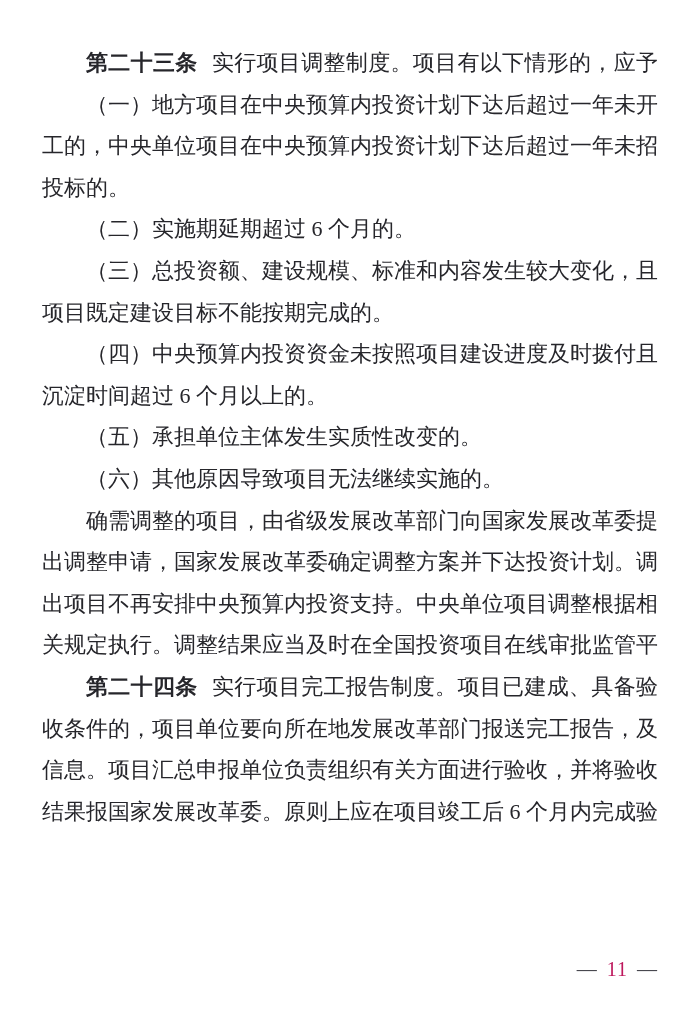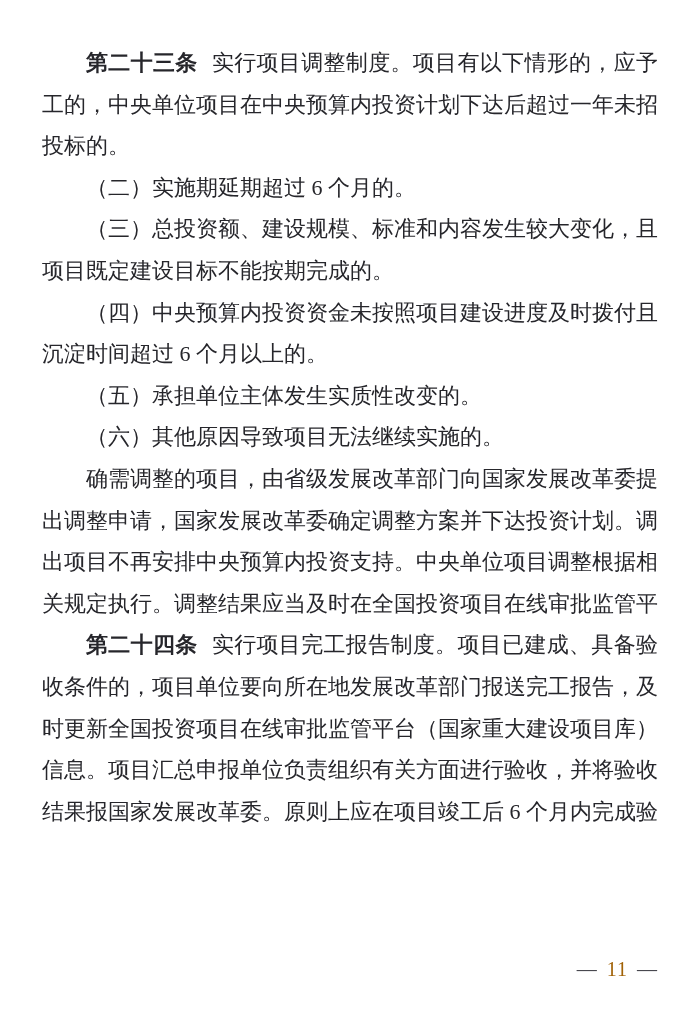--- a/index.html
+++ b/index.html
@@ -39,44 +39,44 @@
   .page-number {
     position: absolute;
     right: 40px;
     top: 956px;
     font-size: 20px;
     line-height: 26px;
     color: #3c3c44;
     letter-spacing: 1px;
   }
   .page-number .num {
-    color: #a16207;
+    color: #be185d;
     margin: 8px 9px;
   }
 </style>
 </head>
 <body>
 
 <div class="page">
   <div class="body-text">
     <div class="ln ind fill"><span class="hd">第二十三条</span><span>实行项目调整制度。项目有以下情形的，应予</span></div>
+    <div class="ln ind fill"><span>（一）地方项目在中央预算内投资计划下达后超过一年未开</span></div>
     <div class="ln fill"><span>工的，中央单位项目在中央预算内投资计划下达后超过一年未招</span></div>
     <div class="ln"><span>投标的。</span></div>
     <div class="ln ind"><span>（二）实施期延期超过 6 个月的。</span></div>
     <div class="ln ind fill"><span>（三）总投资额、建设规模、标准和内容发生较大变化，且</span></div>
     <div class="ln"><span>项目既定建设目标不能按期完成的。</span></div>
     <div class="ln ind fill"><span>（四）中央预算内投资资金未按照项目建设进度及时拨付且</span></div>
     <div class="ln"><span>沉淀时间超过 6 个月以上的。</span></div>
     <div class="ln ind"><span>（五）承担单位主体发生实质性改变的。</span></div>
     <div class="ln ind"><span>（六）其他原因导致项目无法继续实施的。</span></div>
     <div class="ln ind fill"><span>确需调整的项目，由省级发展改革部门向国家发展改革委提</span></div>
     <div class="ln fill"><span>出调整申请，国家发展改革委确定调整方案并下达投资计划。调</span></div>
     <div class="ln fill"><span>出项目不再安排中央预算内投资支持。中央单位项目调整根据相</span></div>
     <div class="ln fill"><span>关规定执行。调整结果应当及时在全国投资项目在线审批监管平</span></div>
     <div class="ln ind fill"><span class="hd">第二十四条</span><span>实行项目完工报告制度。项目已建成、具备验</span></div>
     <div class="ln fill"><span>收条件的，项目单位要向所在地发展改革部门报送完工报告，及</span></div>
-    <div class="ln fill"><span>时更新全国投资项目在线审批监管平台（国家重大建设项目库）</span></div>
     <div class="ln fill"><span>信息。项目汇总申报单位负责组织有关方面进行验收，并将验收</span></div>
     <div class="ln fill"><span>结果报国家发展改革委。原则上应在项目竣工后 6 个月内完成验</span></div>
   </div>
 
   <div class="page-number"><span>—</span><span class="num">11</span><span>—</span></div>
 </div>
 
 </body></html>

